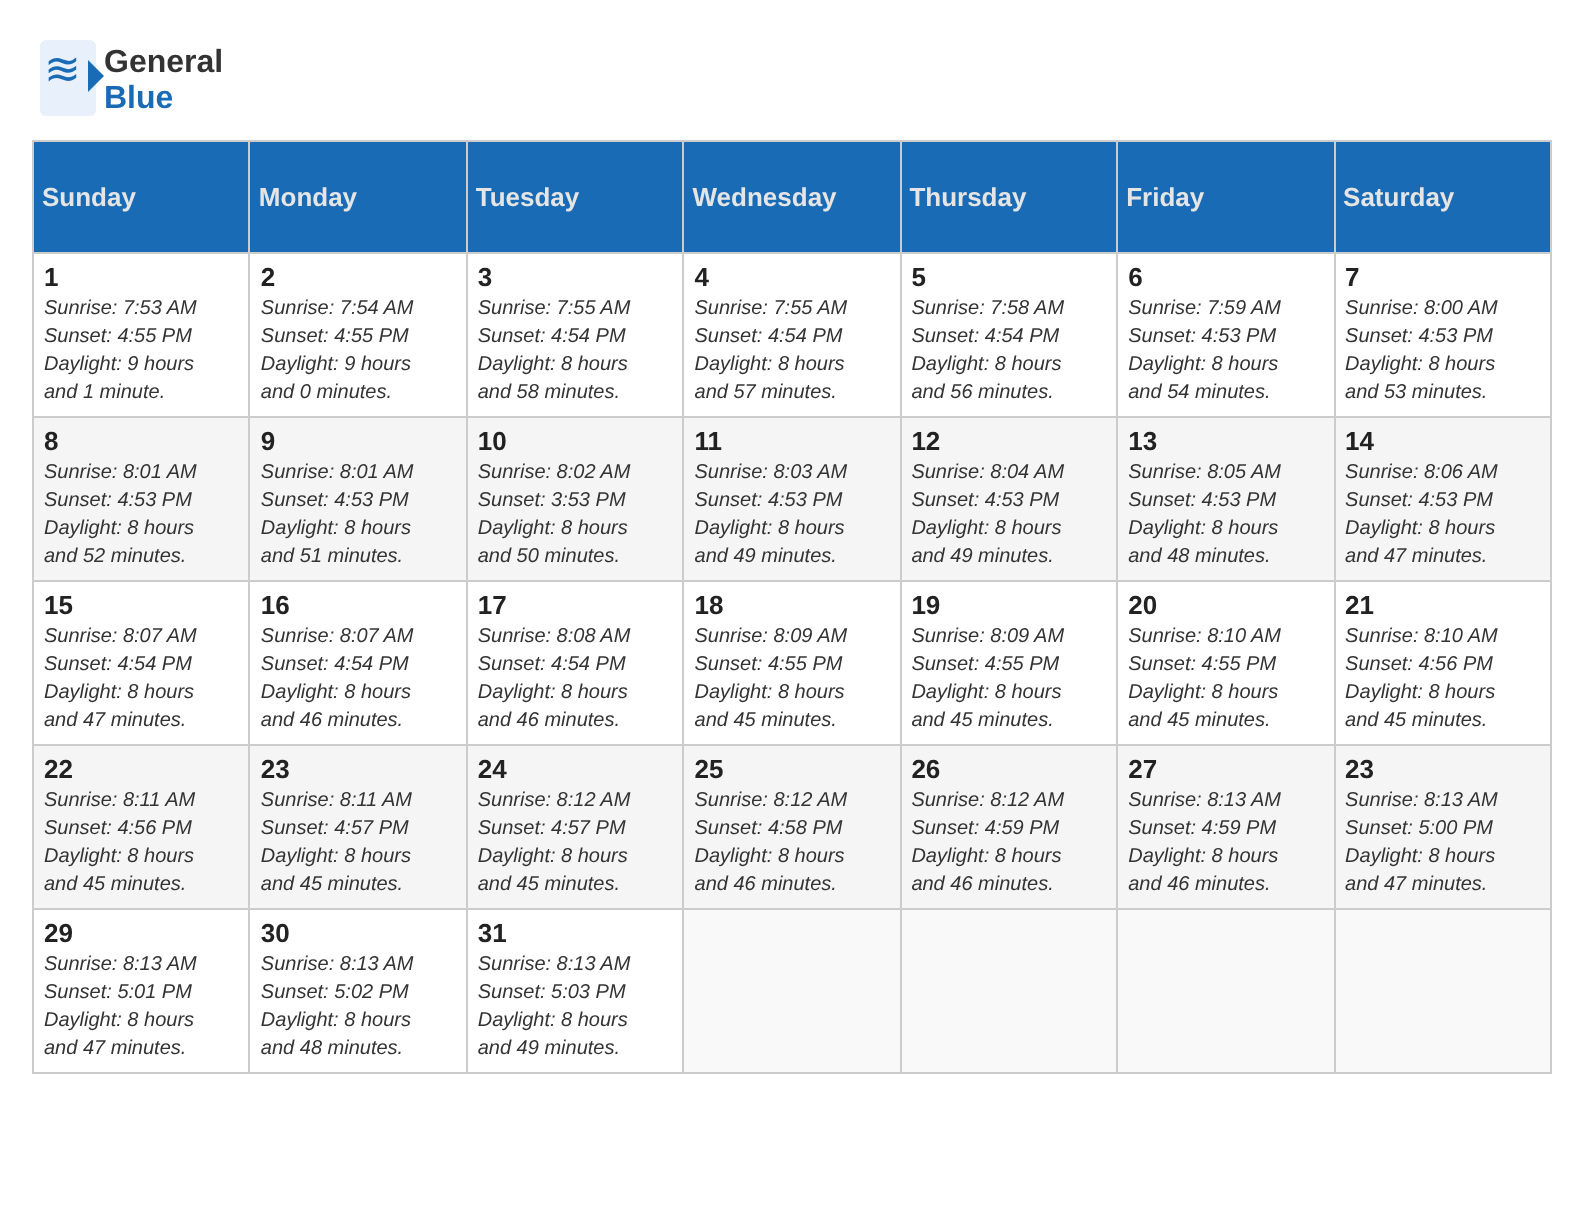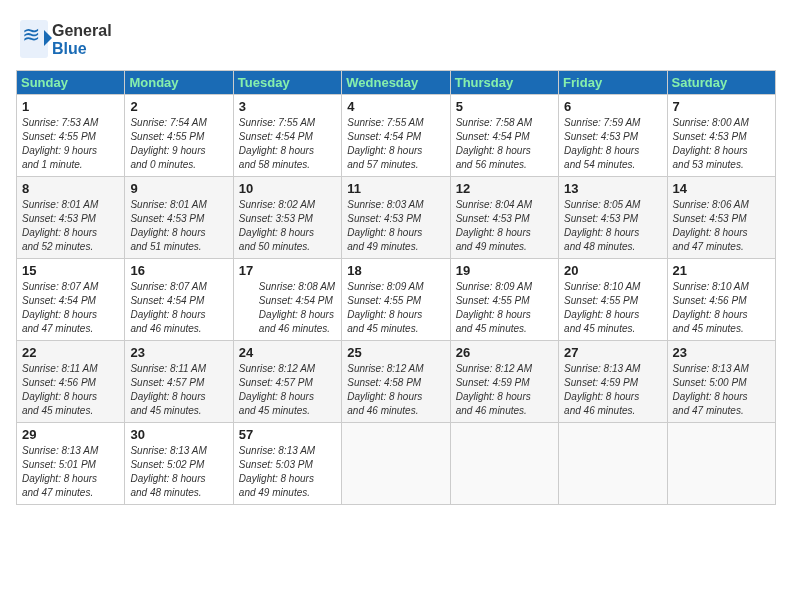--- a/index.html
+++ b/index.html
@@ -33,22 +33,22 @@
       font-size: 15px;
       color: #555;
     }
     .calendar {
       width: 100%;
       border-collapse: collapse;
       font-size: 11px;
     }
     .calendar th {
       background: #1a6bb5;
-      color: #86efac;
-      padding: 4px 4px;
+      color: #e5e5e5;
+      padding: 20px 4px;
       text-align: left;
       font-size: 13px;
       font-weight: bold;
       border: 1px solid #ccc;
     }
     .calendar td {
       border: 1px solid #ccc;
       vertical-align: top;
       padding: 4px 5px;
       width: calc(100%/7);
@@ -222,21 +222,21 @@
         </td>
         <td>
           <span class="day-num">16</span>
           <div class="day-info" style="white-space: pre-line;">Sunrise: 8:07 AM
 Sunset: 4:54 PM
 Daylight: 8 hours
 and 46 minutes.</div>
         </td>
         <td>
           <span class="day-num">17</span>
-          <div class="day-info" style="white-space: pre-line; margin-left: 20px;">Sunrise: 8:08 AM
+          <div class="day-info" style="white-space: pre-line;">Sunrise: 8:08 AM
 Sunset: 4:54 PM
 Daylight: 8 hours
 and 46 minutes.</div>
         </td>
         <td>
           <span class="day-num">18</span>
           <div class="day-info" style="white-space: pre-line;">Sunrise: 8:09 AM
 Sunset: 4:55 PM
 Daylight: 8 hours
 and 45 minutes.</div>
@@ -323,21 +323,21 @@
 and 47 minutes.</div>
         </td>
         <td>
           <span class="day-num">30</span>
           <div class="day-info" style="white-space: pre-line;">Sunrise: 8:13 AM
 Sunset: 5:02 PM
 Daylight: 8 hours
 and 48 minutes.</div>
         </td>
         <td>
-          <span class="day-num">57</span>
+          <span class="day-num">31</span>
           <div class="day-info" style="white-space: pre-line;">Sunrise: 8:13 AM
 Sunset: 5:03 PM
 Daylight: 8 hours
 and 49 minutes.</div>
         </td>
         <td class="empty-cell"></td>
         <td class="empty-cell"></td>
         <td class="empty-cell"></td>
         <td class="empty-cell"></td>
       </tr>

